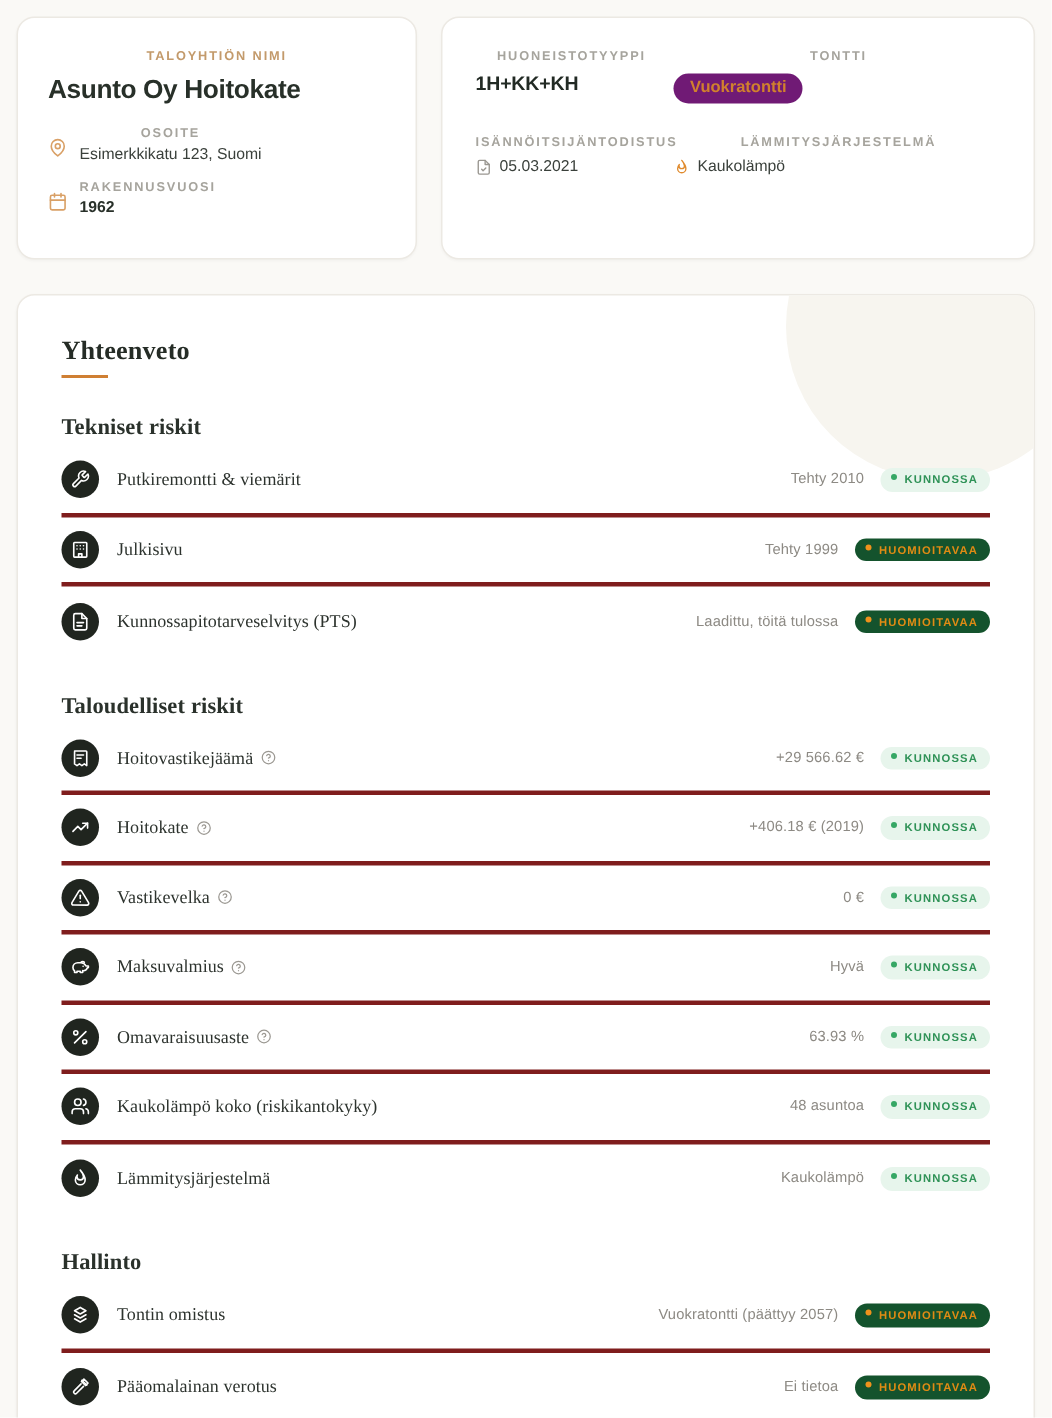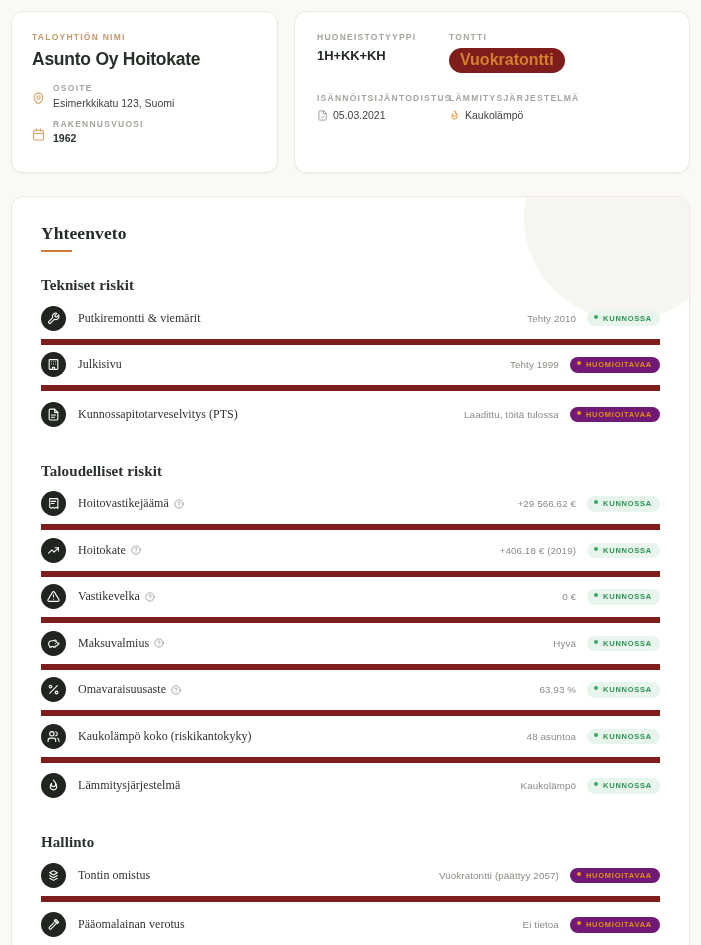--- a/index.html
+++ b/index.html
@@ -49,20 +49,21 @@
     padding: 20px 20px 18px 22px;
   }
 
   .eyebrow {
     font-size: 8.5px;
     font-weight: 700;
     letter-spacing: 1.25px;
     text-transform: uppercase;
     color: #c39a6b;
     line-height: 1.2;
+    text-align: center;
   }
 
   .eyebrow.grey {
     color: #a6a49d;
   }
 
   .company-name {
     font-size: 17.5px;
     font-weight: 700;
     color: #283029;
@@ -111,23 +112,23 @@
 
   .detail-value {
     font-size: 13px;
     font-weight: 700;
     color: #222a24;
     letter-spacing: -0.1px;
   }
 
   .pill {
     display: inline-block;
-    background: #7f1d1d;
+    background: #701a75;
     color: #d1812d;
-    font-size: 16px;
+    font-size: 11px;
     font-weight: 600;
     border-radius: 999px;
     padding: 4px 11px 5px 11px;
     line-height: 1;
   }
 
   .inline-val {
     display: flex;
     align-items: center;
     gap: 5px;
@@ -195,21 +196,21 @@
     margin-bottom: 4px;
     letter-spacing: 0.1px;
   }
 
   .rows { }
 
   .row {
     display: flex;
     align-items: center;
     height: 46.5px;
-    border-bottom: 6px solid #7f1d1d;
+    border-bottom: 3px solid #7f1d1d;
   }
   .row.last { border-bottom: none; }
 
   .row-icon {
     width: 25px;
     height: 25px;
     flex: 0 0 25px;
     border-radius: 50%;
     background: #20251f;
     color: #ffffff;
@@ -264,21 +265,21 @@
   .badge .dot {
     width: 4px;
     height: 4px;
     border-radius: 50%;
     flex: 0 0 4px;
   }
 
   .badge.ok   { background: #e7f5ec; color: #2f9257; }
   .badge.ok .dot   { background: #36a765; }
 
-  .badge.warn { background: #701a75; color: #e08b14; }
+  .badge.warn { background: #14532d; color: #e08b14; }
   .badge.warn .dot { background: #f0921c; }
 </style>
 </head>
 <body>
 
 <div class="page">
 
   <div class="top-row">
 
     <div class="card card-identity">

